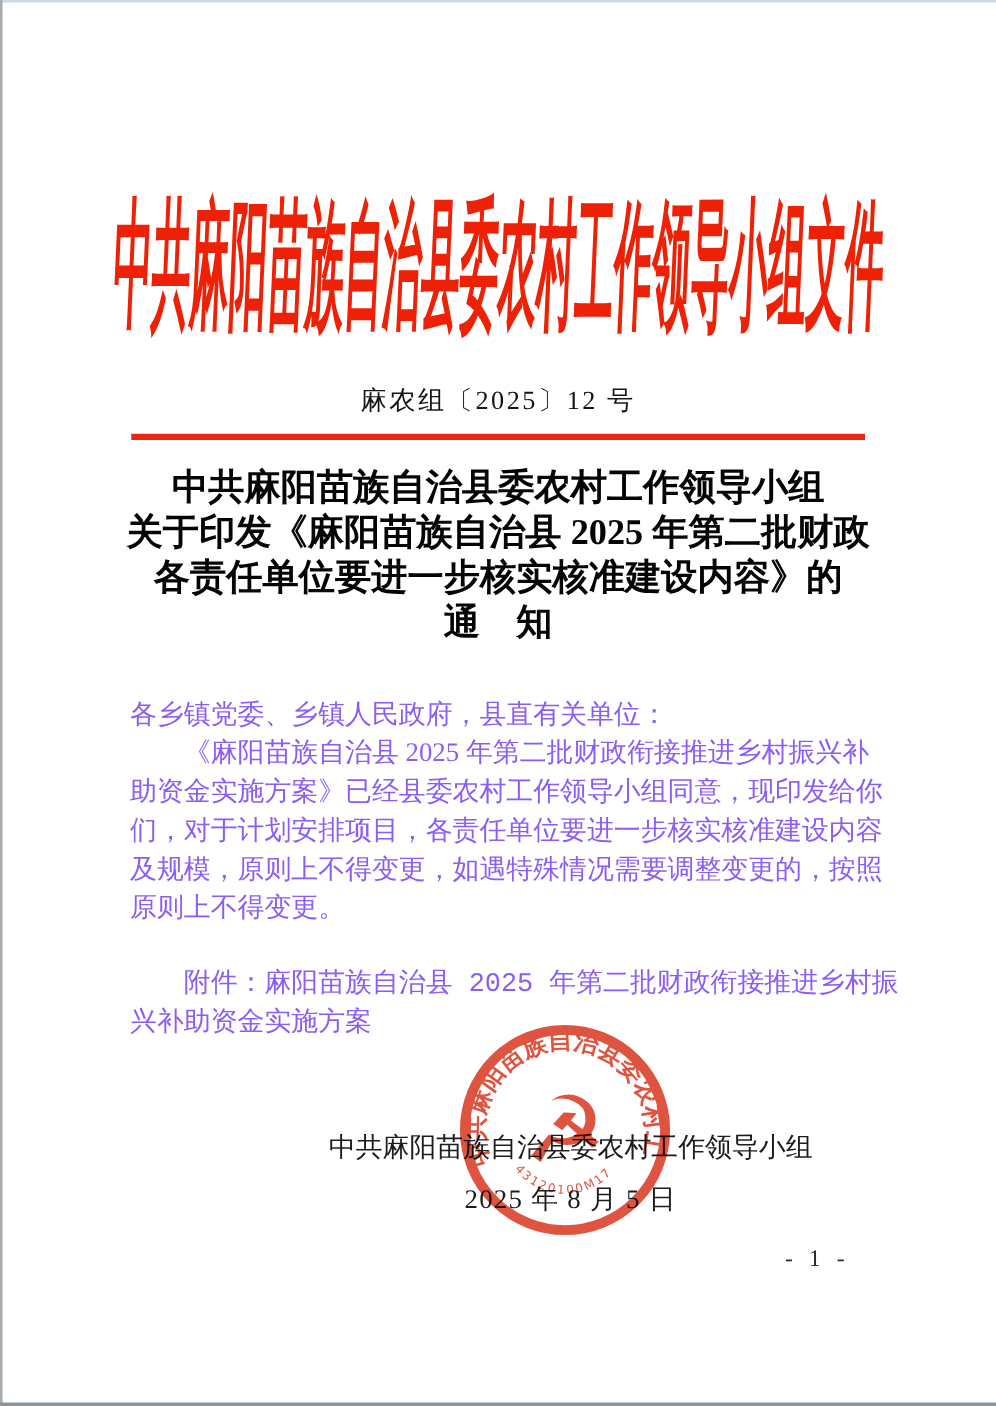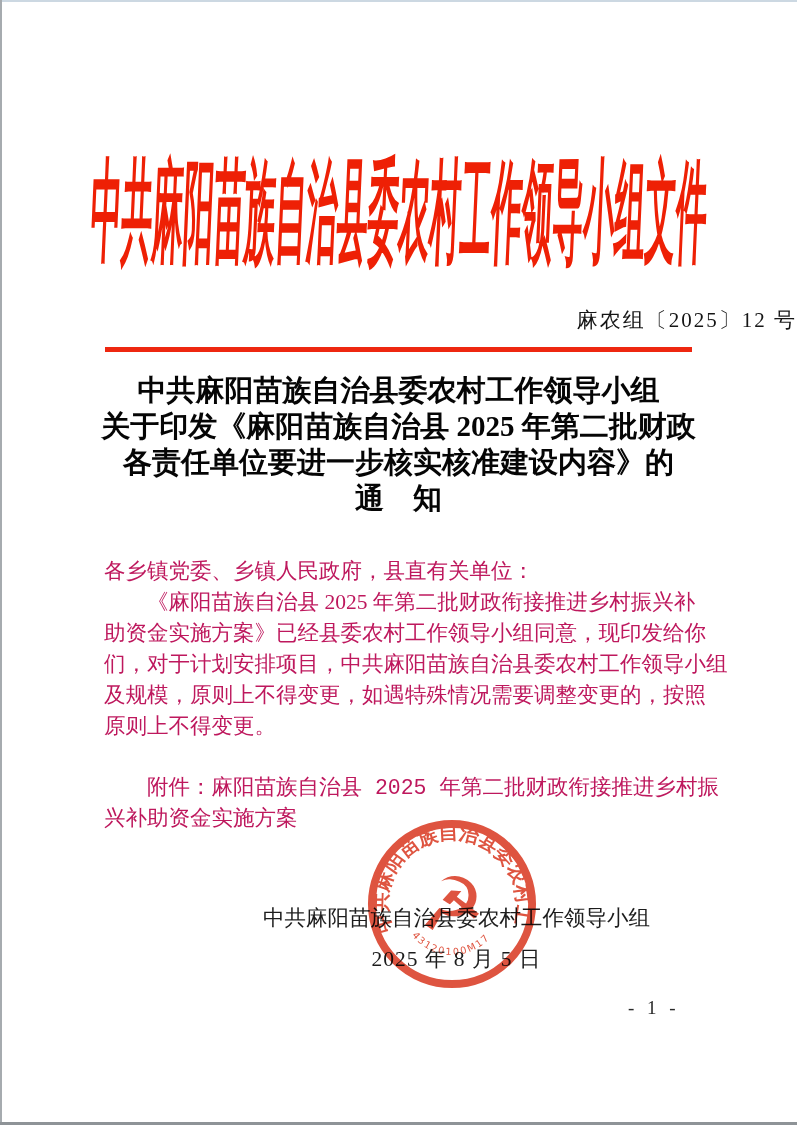--- a/index.html
+++ b/index.html
@@ -13,31 +13,31 @@
   .edge-bottom{position:absolute;left:0;bottom:0;width:100%;height:3px;background:#8e9397;}
 
   
   .red-header{position:absolute;top:150px;left:0;right:0;height:124px;
     display:flex;align-items:center;justify-content:center;}
   .red-header-text{
     font-family:"Liberation Sans","DejaVu Sans",sans-serif;font-weight:900;
     font-size:112px;line-height:1.02;color:#ee2005;white-space:nowrap;
     transform:scale(0.275,1) skewX(-9deg);transform-origin:center center;}
 
-  .doc-number{position:absolute;top:306px;left:0;width:100%;text-align:right;
+  .doc-number{position:absolute;top:306px;left:0;width:100%;text-align:center;
     font-size:21px;letter-spacing:2px;color:#151515;}
 
   .red-line{position:absolute;top:347px;left:105px;width:587px;height:5px;background:#ee2710;}
 
   .doc-title{position:absolute;top:372px;left:50px;right:50px;text-align:center;
     font-size:29px;font-weight:bold;line-height:36px;color:#050505;}
   .doc-title div{white-space:nowrap;}
 
   .content{position:absolute;top:556px;left:104px;width:592px;
-    font-size:21.5px;line-height:31px;color:#be185d;}
+    font-size:21.5px;line-height:31px;color:#8b5cf6;}
   .bline{white-space:nowrap;}
   .ind{text-indent:43px;}
   .attach{margin-top:31px;font-family:Liberation Mono, monospace;}
 
   .seal{position:absolute;left:364px;top:816px;width:176px;height:176px;
     opacity:0.92;mix-blend-mode:multiply;z-index:3;}
 
   .sign-block{position:absolute;top:903px;left:0;width:100%;box-sizing:border-box;
     padding-left:116px;text-align:center;font-size:21.5px;color:#1c1c1c;z-index:2;}
   .sign-org{line-height:30px;white-space:nowrap;}
@@ -65,21 +65,21 @@
   <div>中共麻阳苗族自治县委农村工作领导小组</div>
   <div>关于印发《麻阳苗族自治县 2025 年第二批财政</div>
   <div>各责任单位要进一步核实核准建设内容》的</div>
   <div>通　知</div>
 </div>
 
 <div class="content">
   <div class="bline">各乡镇党委、乡镇人民政府，县直有关单位：</div>
   <div class="bline ind">《麻阳苗族自治县 2025 年第二批财政衔接推进乡村振兴补</div>
   <div class="bline">助资金实施方案》已经县委农村工作领导小组同意，现印发给你</div>
-  <div class="bline">们，对于计划安排项目，中共麻阳苗族自治县委农村工作领导小组</div>
+  <div class="bline">们，对于计划安排项目，各责任单位要进一步核实核准建设内容</div>
   <div class="bline">及规模，原则上不得变更，如遇特殊情况需要调整变更的，按照</div>
   <div class="bline">原则上不得变更。</div>
 
   <div class="attach">
     <div class="bline ind">附件：麻阳苗族自治县 2025 年第二批财政衔接推进乡村振</div>
     <div class="bline">兴补助资金实施方案</div>
   </div>
 </div>
 
 <svg class="seal" viewBox="0 0 200 200" xmlns="http://www.w3.org/2000/svg">

